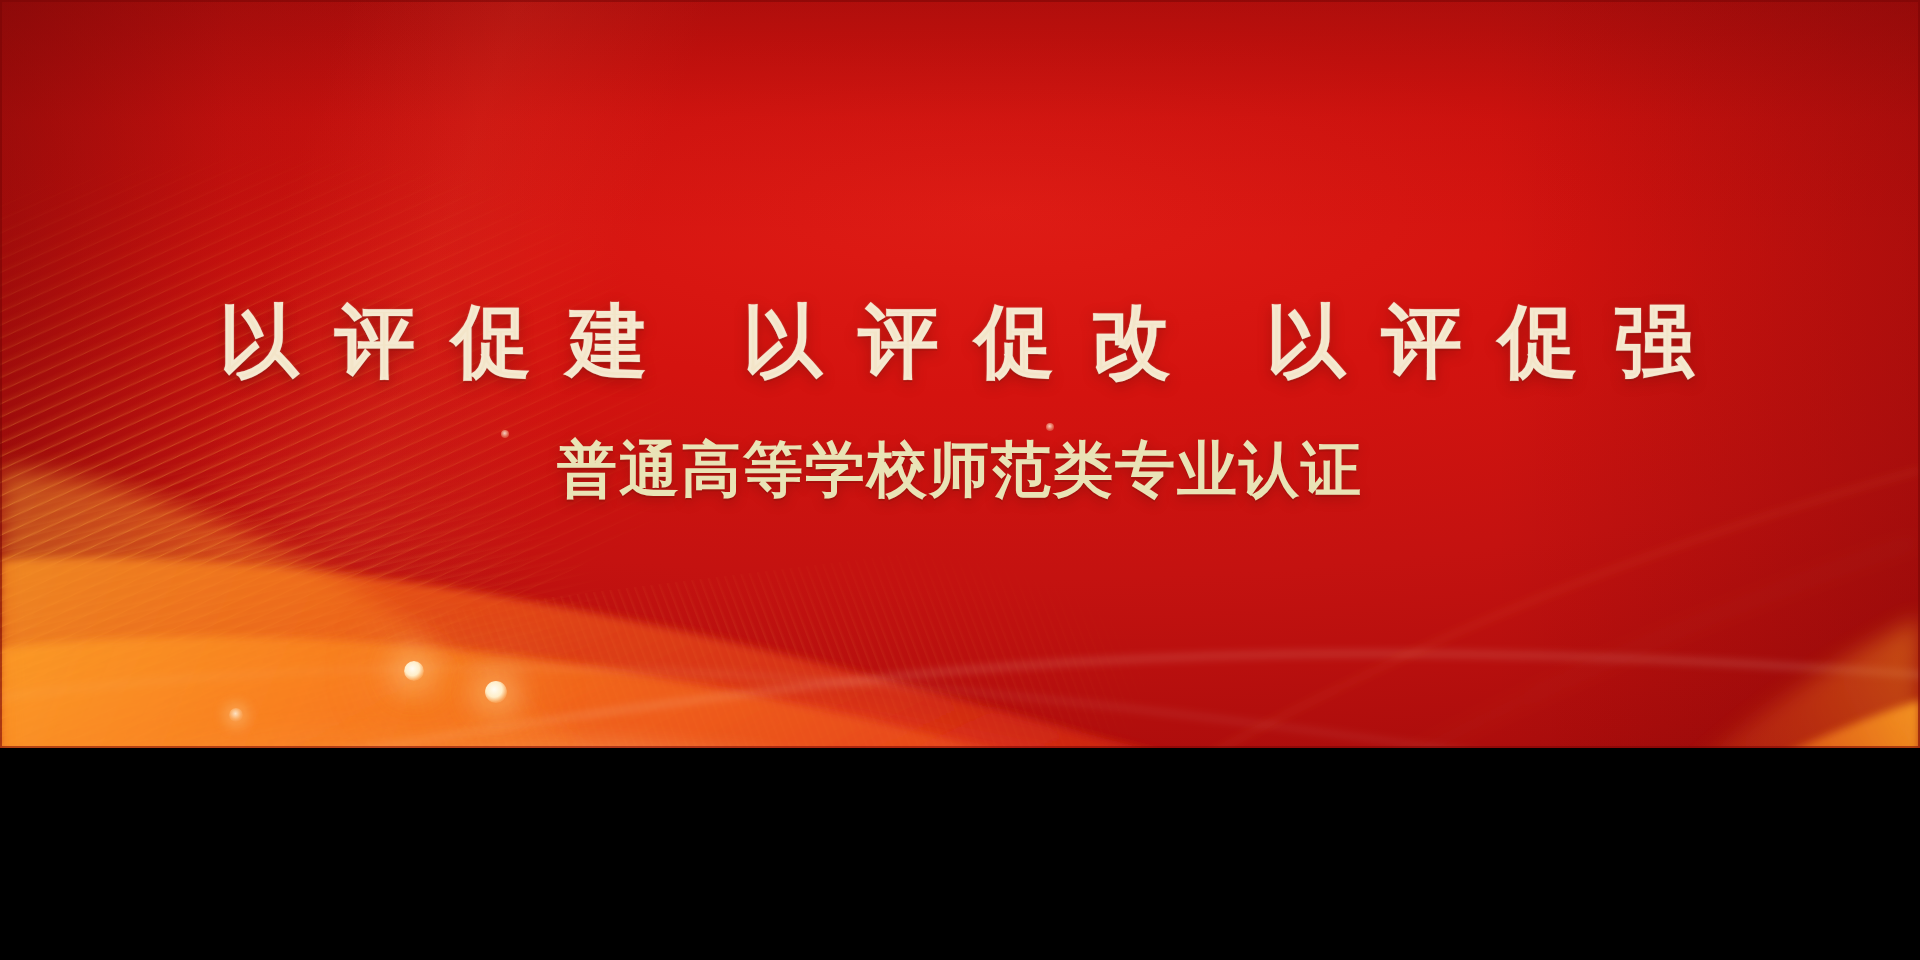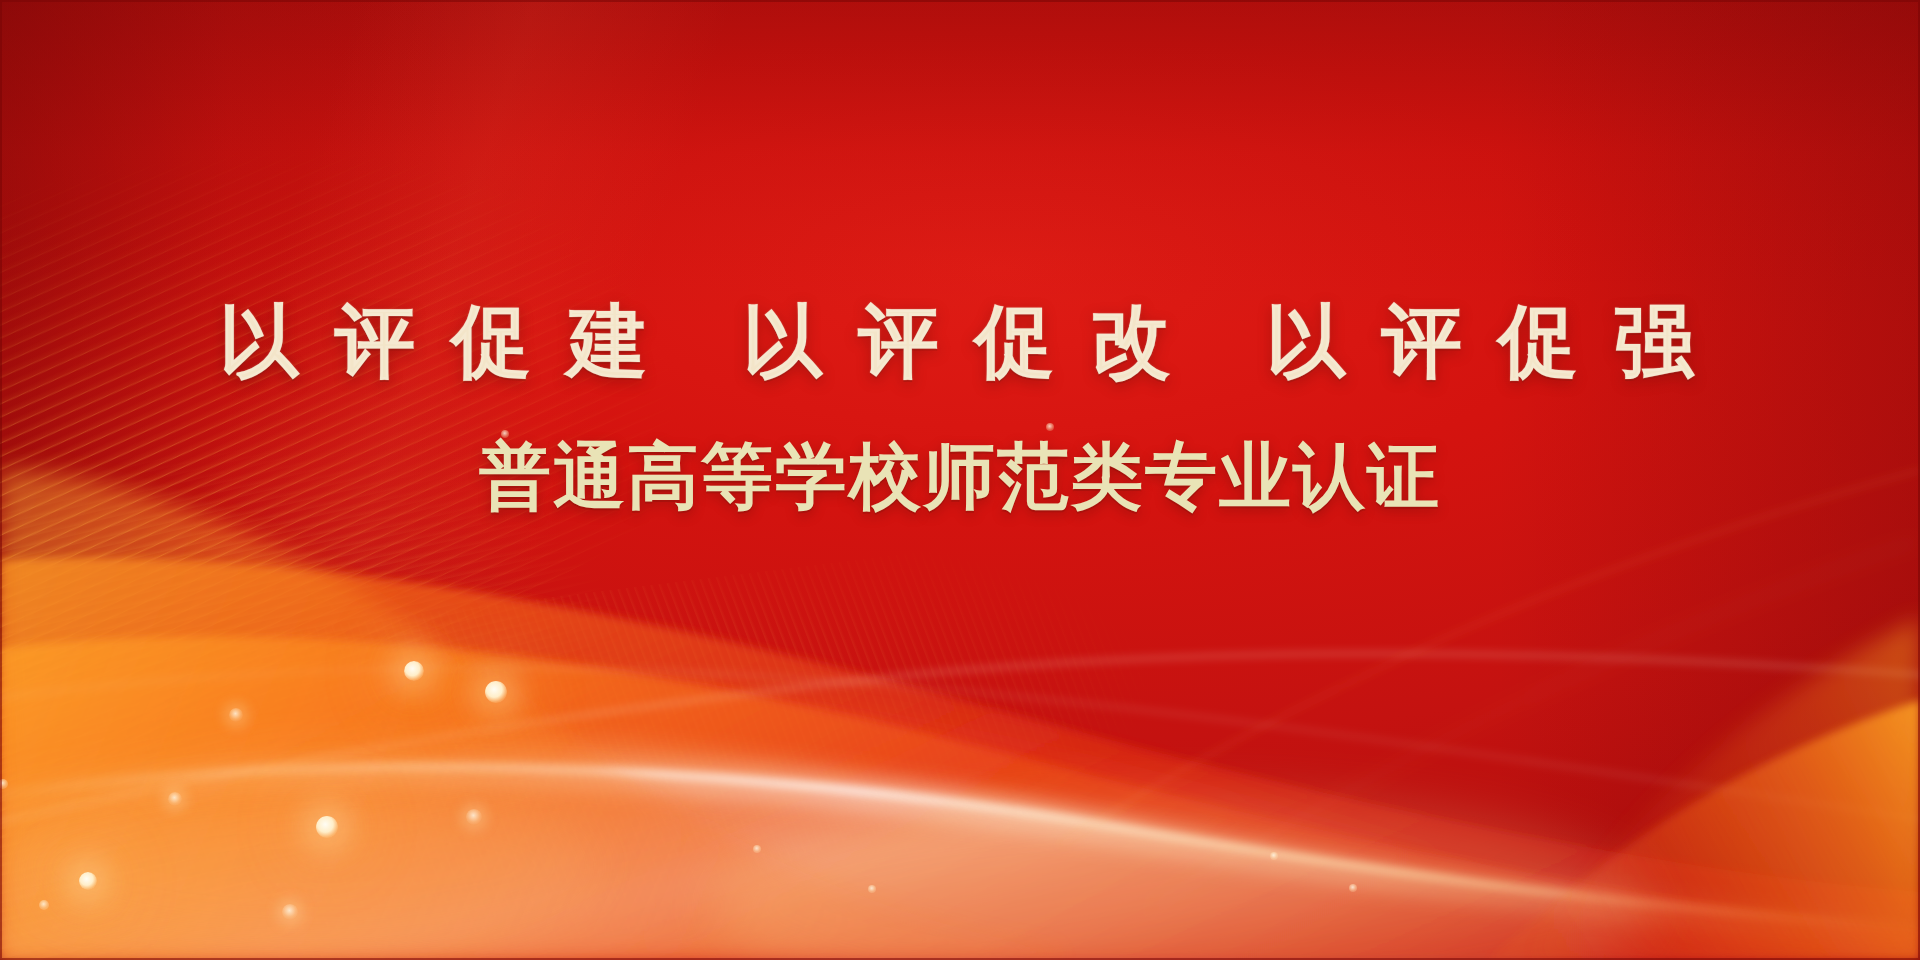--- a/index.html
+++ b/index.html
@@ -1,18 +1,18 @@
 <!DOCTYPE html>
 <html><head>
 <meta charset="utf-8">
 <style>
   html,body{margin:0;padding:0;background:#000;}
   #stage{
     position:relative;
-    width:1920px;height:960px;
+    width:1920px;height:748px;
     overflow:hidden;
     font-family:"Liberation Sans","DejaVu Sans",sans-serif;
     background:#c8120f;
     text-align:center;
   }
 
   
   .layer{position:absolute;inset:0;pointer-events:none;}
 
   #bg-base{
@@ -115,21 +115,21 @@
     white-space:pre;
     color:#f3e5c9;
     text-shadow:
       0 2px 0 rgba(120,20,10,0.32),
       0 4px 14px rgba(110,12,8,0.42),
       0 0 2px rgba(255,245,225,0.35);
     -webkit-text-stroke:0.5px rgba(255,250,238,0.22);
   }
   #subtitle{
     margin-top:58px;
-    font-size:72px;
+    font-size:60px;
     line-height:1;
     font-weight:700;
     letter-spacing:2px;
     white-space:pre;
     color:#e9e3b6;
     text-shadow:
       0 2px 0 rgba(120,20,10,0.30),
       0 4px 12px rgba(110,12,8,0.40);
   }
 

